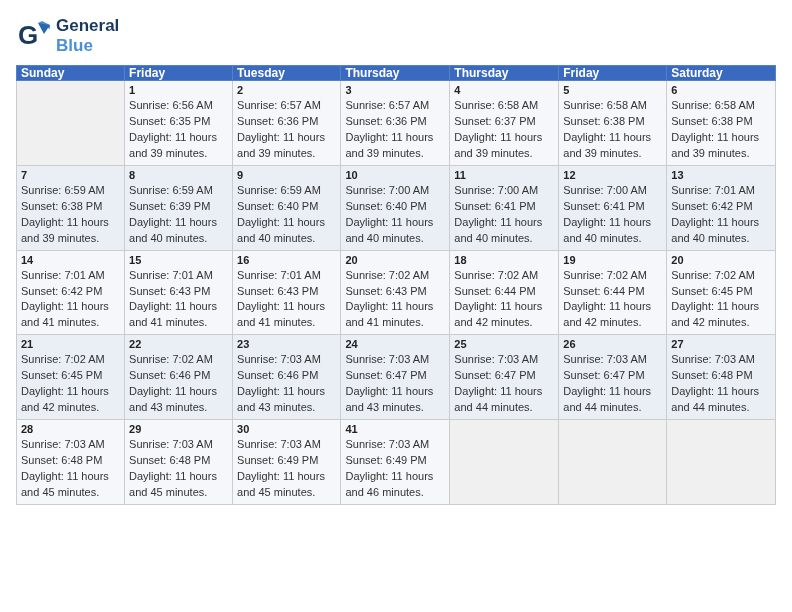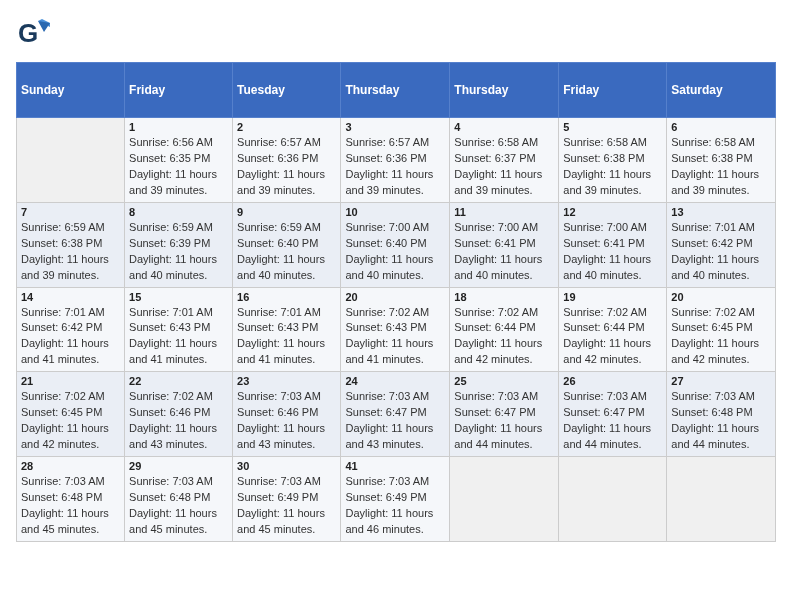--- a/index.html
+++ b/index.html
@@ -40,21 +40,21 @@
       color: #444;
     }
     table {
       width: 100%;
       border-collapse: collapse;
       font-size: 10px;
     }
     thead tr th {
       background: #3a6abf;
       color: #fff;
-      padding: 20px 4px;
+      padding: 0 4px;
       text-align: left;
       font-size: 12px;
       font-weight: bold;
       border: 1px solid #5580cc;
     }
     tbody tr td {
       border: 1px solid #ccc;
       padding: 3px 4px;
       vertical-align: top;
       height: 72px;
@@ -86,20 +86,24 @@
 <body>
 
 <div class="page">
   <div class="header">
     <div class="logo">
   <svg width="36" height="36" viewBox="0 0 36 36">
     <text x="2" y="26" font-size="26" font-weight="900" fill="#1a3a5c" font-family="Arial">G</text>
     <polygon points="22,5 34,11 34,7 26,3" fill="#4a90d9"></polygon>
     <polygon points="22,5 34,7 28,16" fill="#2968b0"></polygon>
   </svg>
+  <div style="font-size:17px; font-weight:bold; color:#1a3a5c; line-height:1.15;">
+    <span style="color:#1a3a5c;">General</span><br>
+    <span style="color:#4a90d9;">Blue</span>
+  </div>
 </div>
     <div class="title-block">
       <div class="calendar-title"></div>
       <div class="calendar-subtitle"></div>
     </div>
   </div>
 
   <table>
     <thead>
       <tr>

